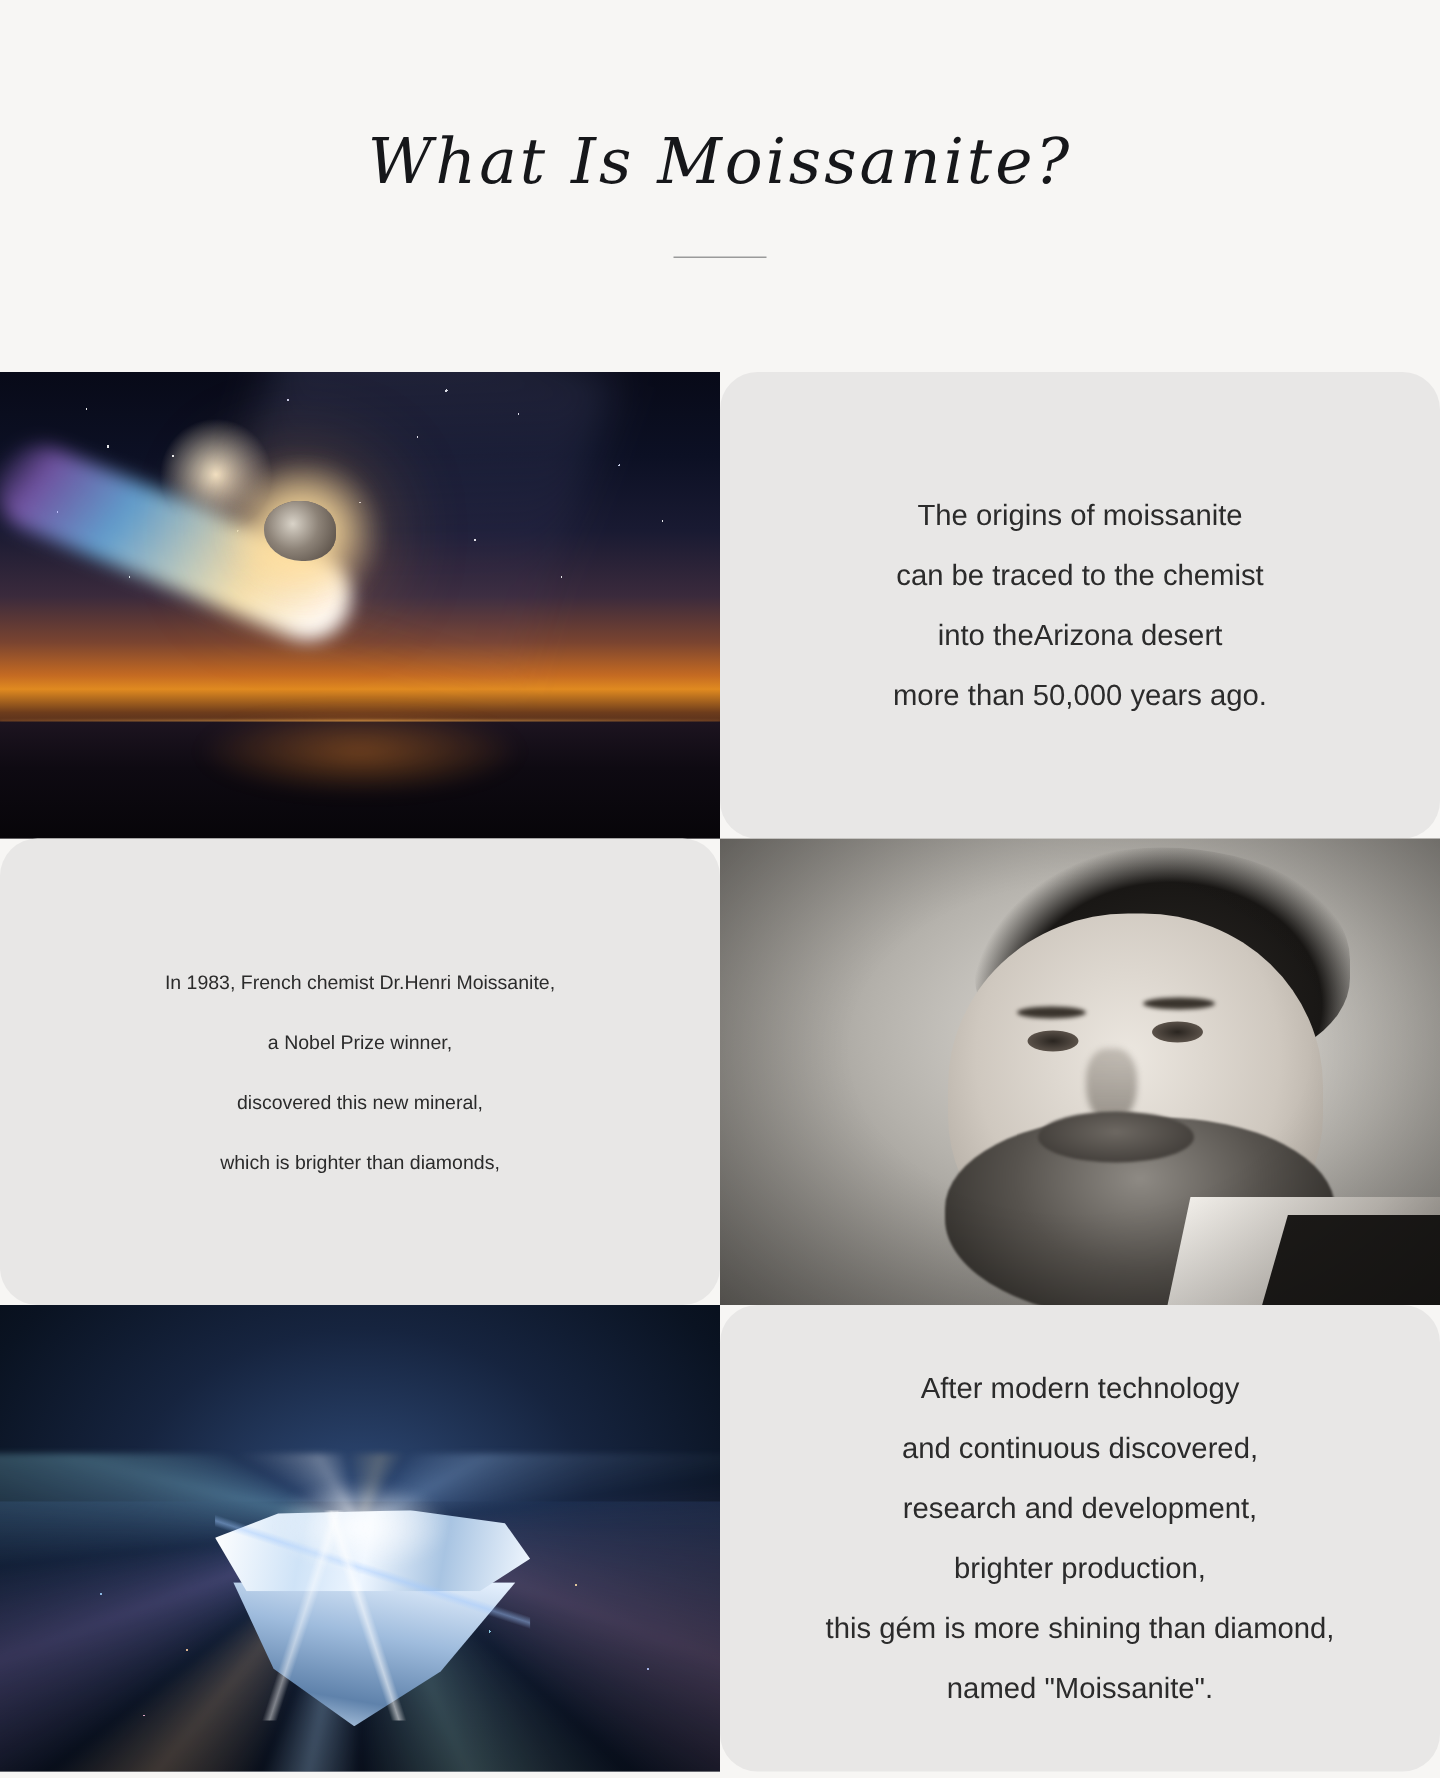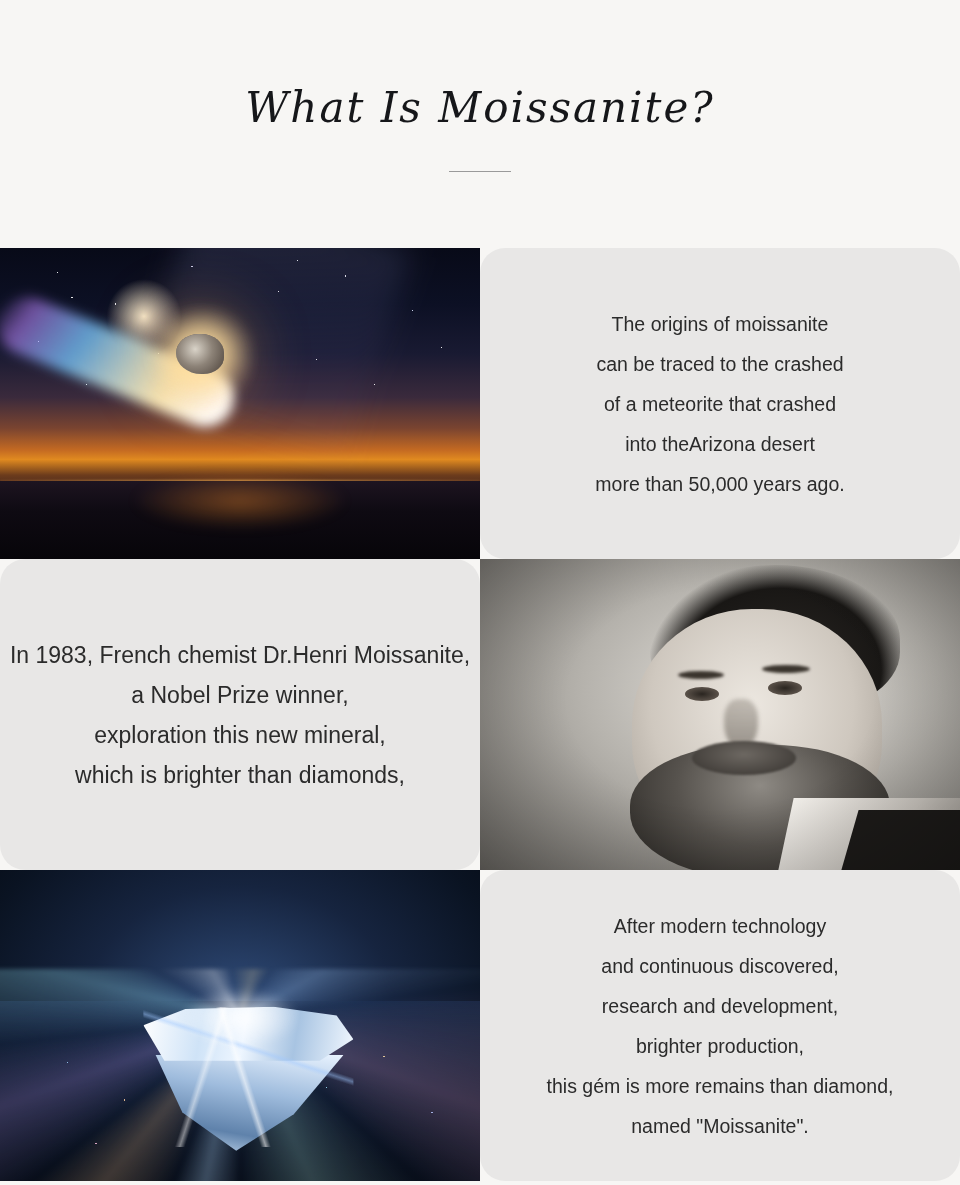--- a/index.html
+++ b/index.html
@@ -63,21 +63,21 @@
     border-radius: 25px;
   }
   .text-cell p {
     font-family: "Liberation Sans", sans-serif;
     font-size: 19.5px;
     line-height: 40px;
     color: #2b2b2b;
     text-align: center;
     white-space: nowrap;
   }
-  .text-cell.compact p { font-size: 23px; }
+  .text-cell.compact p { font-size: 13px; }
 
   
   .img-meteor {
     background:
       radial-gradient(circle at 30% 22%, rgba(255,240,210,0.95) 0%, rgba(255,190,110,0.0) 9%),
       linear-gradient(to bottom,
         #080a18 0%,
         #0c1024 18%,
         #191a32 34%,
         #3a2a3c 48%,
@@ -359,30 +359,29 @@
       <div class="meteor-trail"></div>
       <div class="meteor-glow"></div>
       <div class="meteor-head"></div>
       <div class="horizon-band"></div>
       <div class="sea"></div>
       <div class="sea-glow"></div>
     </div>
 
     <div class="cell text-cell">
       <p>The origins of moissanite</p>
-      <p>can be traced to the crashed</p>
-      <p>of a meteorite that crashed</p>
+      <p>can be traced to the chemist</p>
       <p>into theArizona desert</p>
       <p>more than 50,000 years ago.</p>
     </div>
 
     <div class="cell text-cell compact">
       <p>In 1983, French chemist Dr.Henri Moissanite,</p>
       <p>a Nobel Prize winner,</p>
-      <p>exploration this new mineral,</p>
+      <p>discovered this new mineral,</p>
       <p>which is brighter than diamonds,</p>
     </div>
 
     <div class="cell img-portrait">
       <div class="p-bg"></div>
       <div class="p-hair"></div>
       <div class="p-face"></div>
       <div class="p-brow-l"></div>
       <div class="p-brow-r"></div>
       <div class="p-eye-l"></div>
@@ -403,18 +402,18 @@
       <div class="d-gem-top"></div>
       <div class="d-facets"></div>
       <div class="d-highlight"></div>
     </div>
 
     <div class="cell text-cell">
       <p>After modern technology</p>
       <p>and continuous discovered,</p>
       <p>research and development,</p>
       <p>brighter production,</p>
-      <p>this gém is more remains than diamond,</p>
+      <p>this gém is more shining than diamond,</p>
       <p>named "Moissanite".</p>
     </div>
 
   </div>
 </div>
 
 </body></html>

